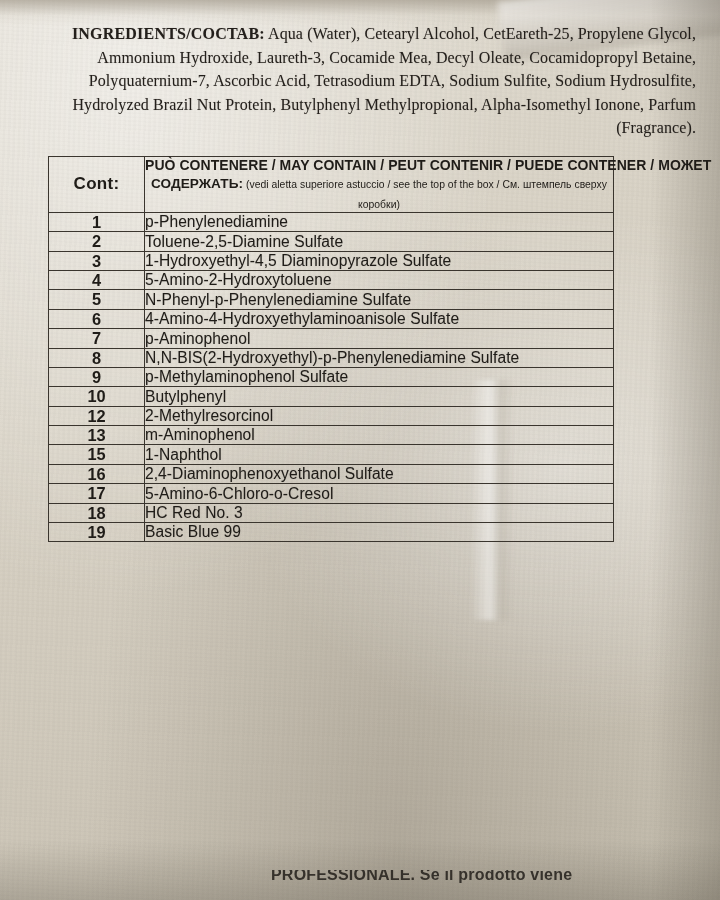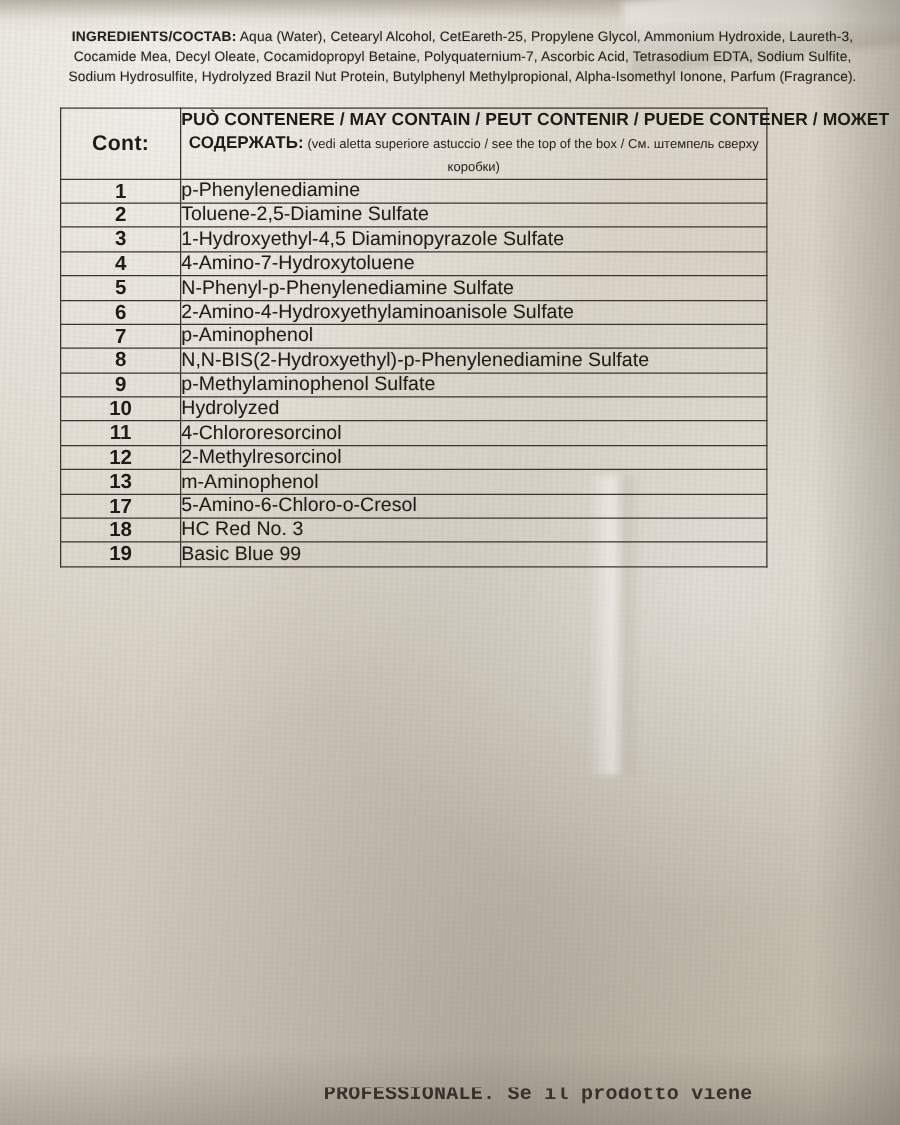--- a/index.html
+++ b/index.html
@@ -75,28 +75,29 @@
   }
 
   .content {
     position: relative;
     padding: 22px 24px 0 44px;
     z-index: 3;
   }
 
   
   .ingredients {
-    font-size: 11px;
+    font-size: 16px;
     line-height: 1.47;
     letter-spacing: 0.1px;
-    text-align: center;
+    text-align: right;
     color: #231f1b;
     text-shadow: 0 0 1px rgba(60,55,48,0.28);
     margin: 0 0 16px 0;
     max-width: 660px;
+    font-family: Liberation Serif, serif;
   }
   .ingredients .lead {
     font-weight: bold;
     letter-spacing: 0.2px;
   }
 
   
   .may-contain-table {
     border-collapse: collapse;
     width: 566px;
@@ -150,25 +151,24 @@
     font-size: 15.6px;
     padding: 4px 0 5px 9px;
     line-height: 1.12;
     letter-spacing: 0.05px;
     text-shadow: 0 0 1px rgba(60,55,48,0.22);
   }
 
   
   .footer-strip {
     position: absolute;
-    left: 4px; right: 0; bottom: 0;
+    left: 16px; right: 0; bottom: 0;
     height: 30px;
     overflow: hidden;
     z-index: 4;
-    font-family: Liberation Mono, monospace;
   }
   .footer-text {
     position: absolute;
     left: 255px;
     top: -4px;
     font-size: 16px;
     font-weight: bold;
     letter-spacing: 0.2px;
     color: #2a2621;
     white-space: nowrap;
@@ -211,57 +211,61 @@
         <tr>
           <td class="cell-num">2</td>
           <td class="cell-name">Toluene-2,5-Diamine Sulfate</td>
         </tr>
         <tr>
           <td class="cell-num">3</td>
           <td class="cell-name">1-Hydroxyethyl-4,5 Diaminopyrazole Sulfate</td>
         </tr>
         <tr>
           <td class="cell-num">4</td>
-          <td class="cell-name">4-Amino-7-Hydroxytoluene</td>
+          <td class="cell-name">5-Amino-2-Hydroxytoluene</td>
         </tr>
         <tr>
           <td class="cell-num">5</td>
           <td class="cell-name">N-Phenyl-p-Phenylenediamine Sulfate</td>
         </tr>
         <tr>
           <td class="cell-num">6</td>
-          <td class="cell-name">2-Amino-4-Hydroxyethylaminoanisole Sulfate</td>
+          <td class="cell-name">4-Amino-4-Hydroxyethylaminoanisole Sulfate</td>
         </tr>
         <tr>
           <td class="cell-num">7</td>
           <td class="cell-name">p-Aminophenol</td>
         </tr>
         <tr>
           <td class="cell-num">8</td>
           <td class="cell-name">N,N-BIS(2-Hydroxyethyl)-p-Phenylenediamine Sulfate</td>
         </tr>
         <tr>
           <td class="cell-num">9</td>
           <td class="cell-name">p-Methylaminophenol Sulfate</td>
         </tr>
         <tr>
           <td class="cell-num">10</td>
-          <td class="cell-name">Hydrolyzed</td>
-        </tr>
-        <tr>
-          <td class="cell-num">11</td>
-          <td class="cell-name">4-Chlororesorcinol</td>
+          <td class="cell-name">Butylphenyl</td>
         </tr>
         <tr>
           <td class="cell-num">12</td>
           <td class="cell-name">2-Methylresorcinol</td>
         </tr>
         <tr>
           <td class="cell-num">13</td>
           <td class="cell-name">m-Aminophenol</td>
+        </tr>
+        <tr>
+          <td class="cell-num">15</td>
+          <td class="cell-name">1-Naphthol</td>
+        </tr>
+        <tr>
+          <td class="cell-num">16</td>
+          <td class="cell-name">2,4-Diaminophenoxyethanol Sulfate</td>
         </tr>
         <tr>
           <td class="cell-num">17</td>
           <td class="cell-name">5-Amino-6-Chloro-o-Cresol</td>
         </tr>
         <tr>
           <td class="cell-num">18</td>
           <td class="cell-name">HC Red No. 3</td>
         </tr>
         <tr>

